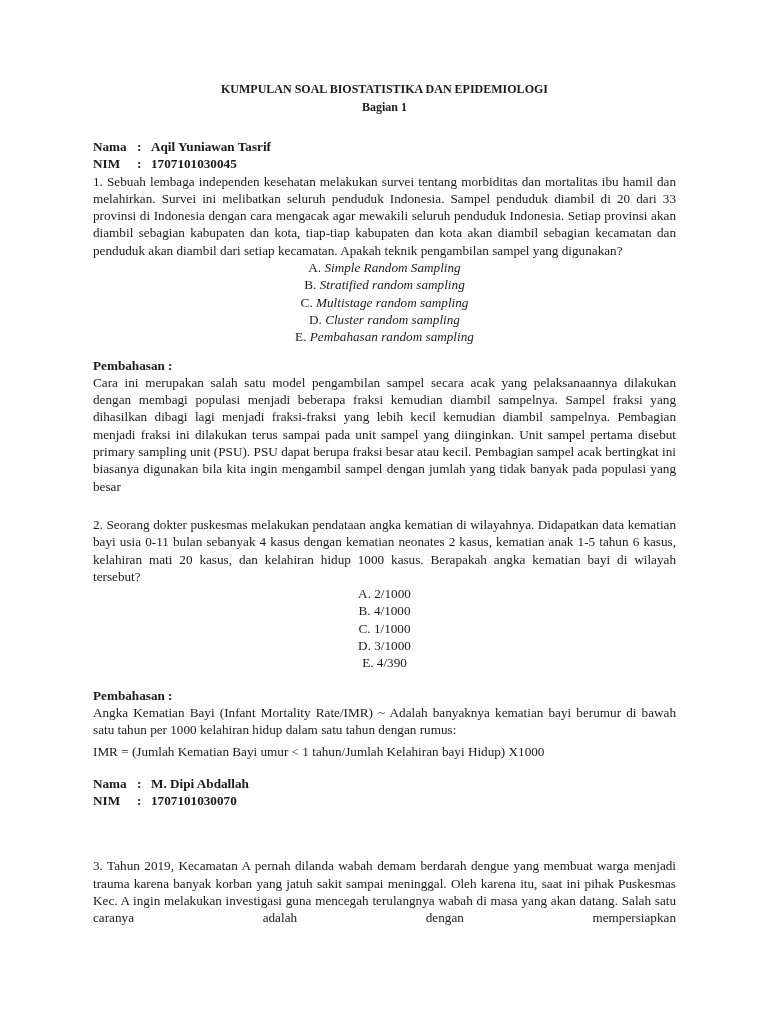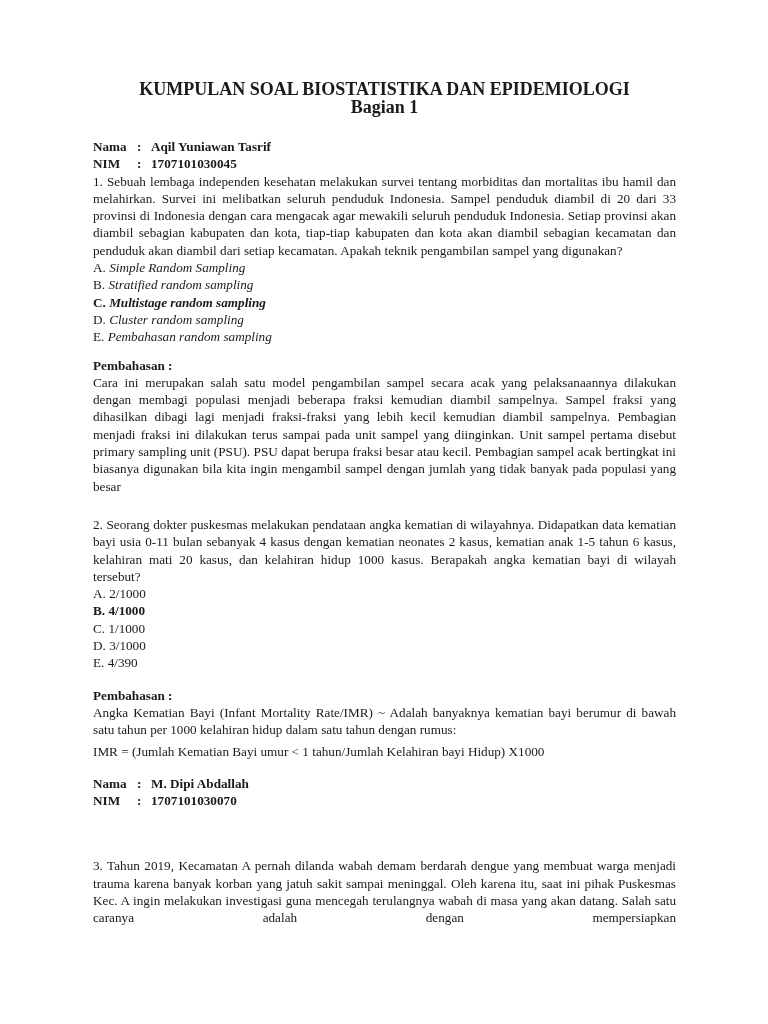--- a/index.html
+++ b/index.html
@@ -16,45 +16,45 @@
     padding: 80px 92px 0 93px;
     font-family: "Liberation Serif", "DejaVu Serif", serif;
     font-size: 13.2px;
     line-height: 17.3px;
     color: #1a1a1a;
     overflow: hidden;
   }
   .doc-title-block {
     text-align: center;
     font-weight: bold;
-    font-size: 18px;
+    font-size: 12px;
     line-height: 18px;
     margin-bottom: 22px;
   }
   .student-block {
     font-weight: bold;
   }
   .student-row {
     display: flex;
   }
   .student-label { width: 44px; }
   .student-colon { width: 14px; }
   .para {
     text-align: justify;
     margin: 0;
   }
   .para.stretch-last {
     text-align-last: justify;
     margin-top: 48px;
   }
-  .options { margin: 0; }
+  .options { margin: 0; text-align: center; }
   .opt { white-space: nowrap; }
   .opt .opt-letter { font-style: normal; }
   .opt-italic .opt-text { font-style: italic; }
-  .opt.correct { font-weight: bold; }
+  .opt.correct { font-weight: normal; }
   .pembahasan-head {
     font-weight: bold;
     margin-top: 11px;
   }
   .gap-lg { margin-top: 21px; }
   .gap-md { margin-top: 15px; }
   .formula-line {
     margin-top: 4px;
     text-align: left;
   }

